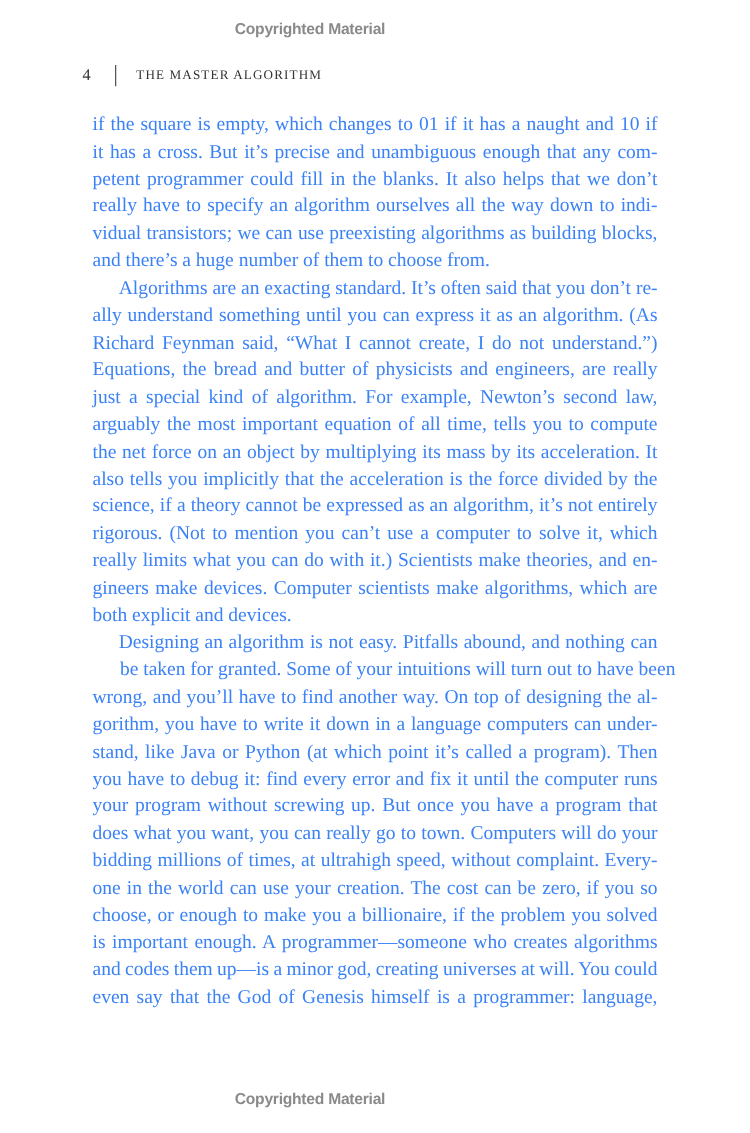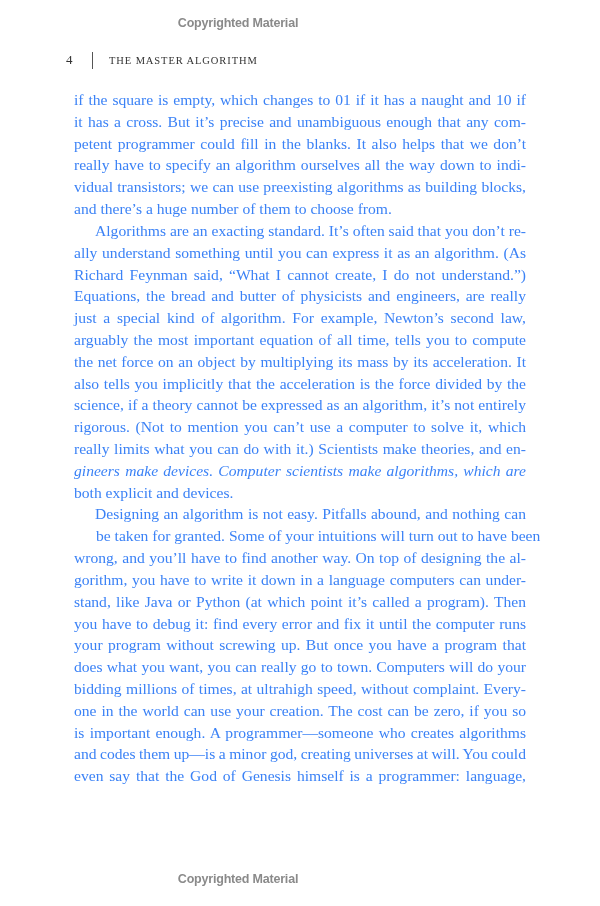--- a/index.html
+++ b/index.html
@@ -8,21 +8,21 @@
     background: #ffffff;
   }
   body {
     width: 600px;
     height: 906px;
     position: relative;
     overflow: hidden;
   }
   .watermark {
     position: absolute;
-    left: 0;
+    left: 10px;
     width: 476px;
     text-align: center;
     font-family: "Liberation Sans", sans-serif;
     font-weight: bold;
     font-size: 12.5px;
     color: #8a8a8a;
     letter-spacing: -0.2px;
   }
   .watermark.top { top: 16px; }
   .watermark.bottom { top: 872px; }
@@ -109,34 +109,35 @@
     <span class="ln" style="white-space: nowrap; word-spacing: 0px;">ally understand something until you can express it as an algorithm. (As</span>
     <span class="ln" style="white-space: nowrap; word-spacing: 0px;">Richard Feynman said, “What I cannot create, I do not understand.”)</span>
     <span class="ln" style="white-space: nowrap; word-spacing: 0px;">Equations, the bread and butter of physicists and engineers, are really</span>
     <span class="ln" style="white-space: nowrap; word-spacing: 0px;">just a special kind of algorithm. For example, Newton’s second law,</span>
     <span class="ln" style="white-space: nowrap; word-spacing: 0px;">arguably the most important equation of all time, tells you to compute</span>
     <span class="ln" style="white-space: nowrap; word-spacing: 0px;">the net force on an object by multiplying its mass by its acceleration. It</span>
     <span class="ln" style="white-space: nowrap; word-spacing: 0px;">also tells you implicitly that the acceleration is the force divided by the</span>
     <span class="ln" style="white-space: nowrap; word-spacing: 0px;">science, if a theory cannot be expressed as an algorithm, it’s not entirely</span>
     <span class="ln" style="white-space: nowrap; word-spacing: 0px;">rigorous. (Not to mention you can’t use a computer to solve it, which</span>
     <span class="ln" style="white-space: nowrap; word-spacing: 0px;">really limits what you can do with it.) Scientists make theories, and en-</span>
-    <span class="ln" style="white-space: nowrap; word-spacing: 0px; font-style: italic;">gineers make devices. Computer scientists make algorithms, which are</span>
+    <span class="ln" style="white-space: nowrap; word-spacing: 0px;">gineers make devices. Computer scientists make algorithms, which are</span>
     <span class="ln last">both explicit and devices.</span>
   </p>
 
   <p class="indent">
     <span class="ln first" style="white-space: nowrap; word-spacing: 0px;">Designing an algorithm is not easy. Pitfalls abound, and nothing can</span>
     <span class="ln" style="white-space: nowrap; word-spacing: 0px; margin-left: 22px;">be taken for granted. Some of your intuitions will turn out to have been</span>
     <span class="ln" style="white-space: nowrap; word-spacing: 0px;">wrong, and you’ll have to find another way. On top of designing the al-</span>
     <span class="ln" style="white-space: nowrap; word-spacing: 0px;">gorithm, you have to write it down in a language computers can under-</span>
     <span class="ln" style="white-space: nowrap; word-spacing: 0px;">stand, like Java or Python (at which point it’s called a program). Then</span>
     <span class="ln" style="white-space: nowrap; word-spacing: 0px;">you have to debug it: find every error and fix it until the computer runs</span>
     <span class="ln" style="white-space: nowrap; word-spacing: 0px;">your program without screwing up. But once you have a program that</span>
     <span class="ln" style="white-space: nowrap; word-spacing: 0px;">does what you want, you can really go to town. Computers will do your</span>
     <span class="ln" style="white-space: nowrap; word-spacing: 0px;">bidding millions of times, at ultrahigh speed, without complaint. Every-</span>
     <span class="ln" style="white-space: nowrap; word-spacing: 0px;">one in the world can use your creation. The cost can be zero, if you so</span>
+    <span class="ln" style="white-space: nowrap; word-spacing: 0px;">choose, or enough to make you a billionaire, if the problem you solved</span>
     <span class="ln" style="white-space: nowrap; word-spacing: 0px;">is important enough. A programmer—someone who creates algorithms</span>
     <span class="ln" style="white-space: nowrap; word-spacing: -0.41px;">and codes them up—is a minor god, creating universes at will. You could</span>
     <span class="ln" style="white-space: nowrap; word-spacing: 0px;">even say that the God of Genesis himself is a programmer: language,</span>
   </p>
 </div>
 
 <div class="watermark bottom">Copyrighted Material</div>
 
 </body></html>

